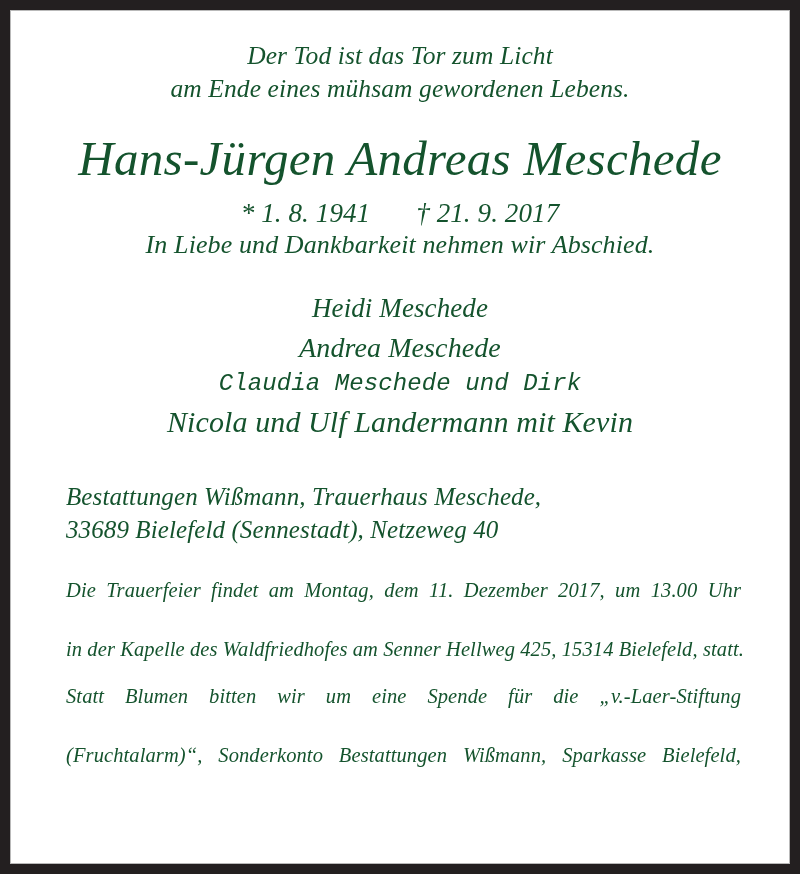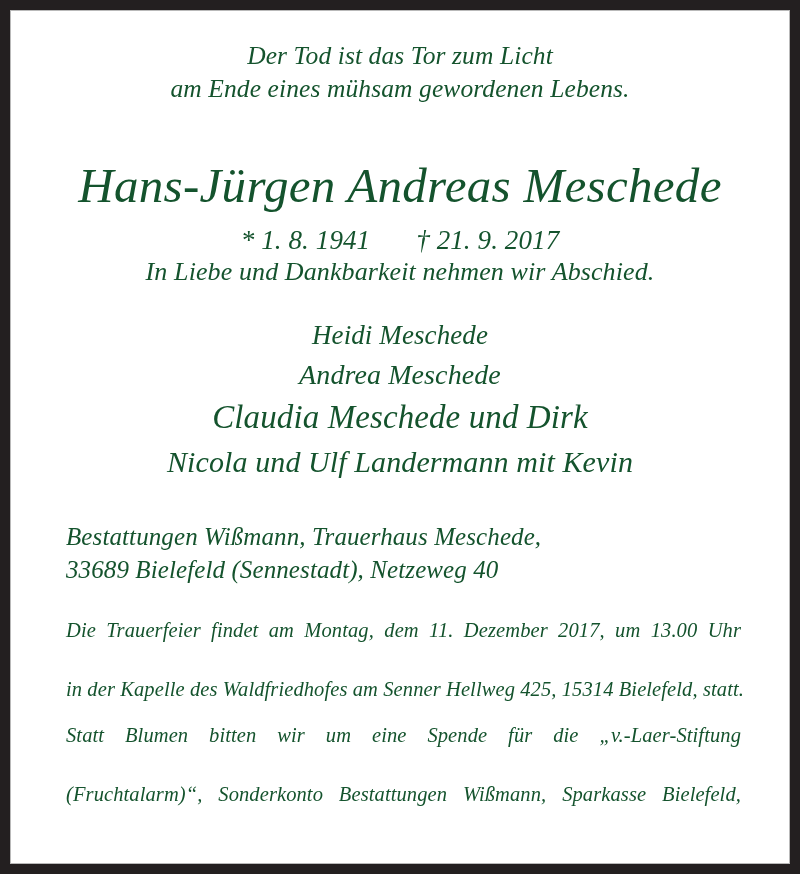--- a/index.html
+++ b/index.html
@@ -52,21 +52,21 @@
   }
   .quote-author {
     font-size: 19px;
     margin-top: 7px;
     white-space: nowrap;
   }
 
   
   .name-block {
     text-align: center;
-    margin-top: 54px;
+    margin-top: 27px;
   }
   .deceased-name {
     font-size: 49px;
     line-height: 1.08;
     white-space: nowrap;
     letter-spacing: 0.3px;
   }
   .dates-row {
     margin-top: 12px;
     font-size: 27px;
@@ -83,21 +83,21 @@
   .family-block {
     text-align: center;
     margin-top: 29px;
   }
   .family-line {
     white-space: nowrap;
     line-height: 1.42;
   }
   .family-line.f0 { font-size: 27px; }
   .family-line.f1 { font-size: 28px; }
-  .family-line.f2 { font-size: 33px; }
+  .family-line.f2 { font-size: 24px; font-family: Liberation Mono, monospace; }
   .family-line.f3 { font-size: 30px; }
 
   
   .lower {
     margin-top: 36px;
     padding-left: 55px;
     padding-right: 48px;
   }
   .undertaker {
     font-size: 25px;

